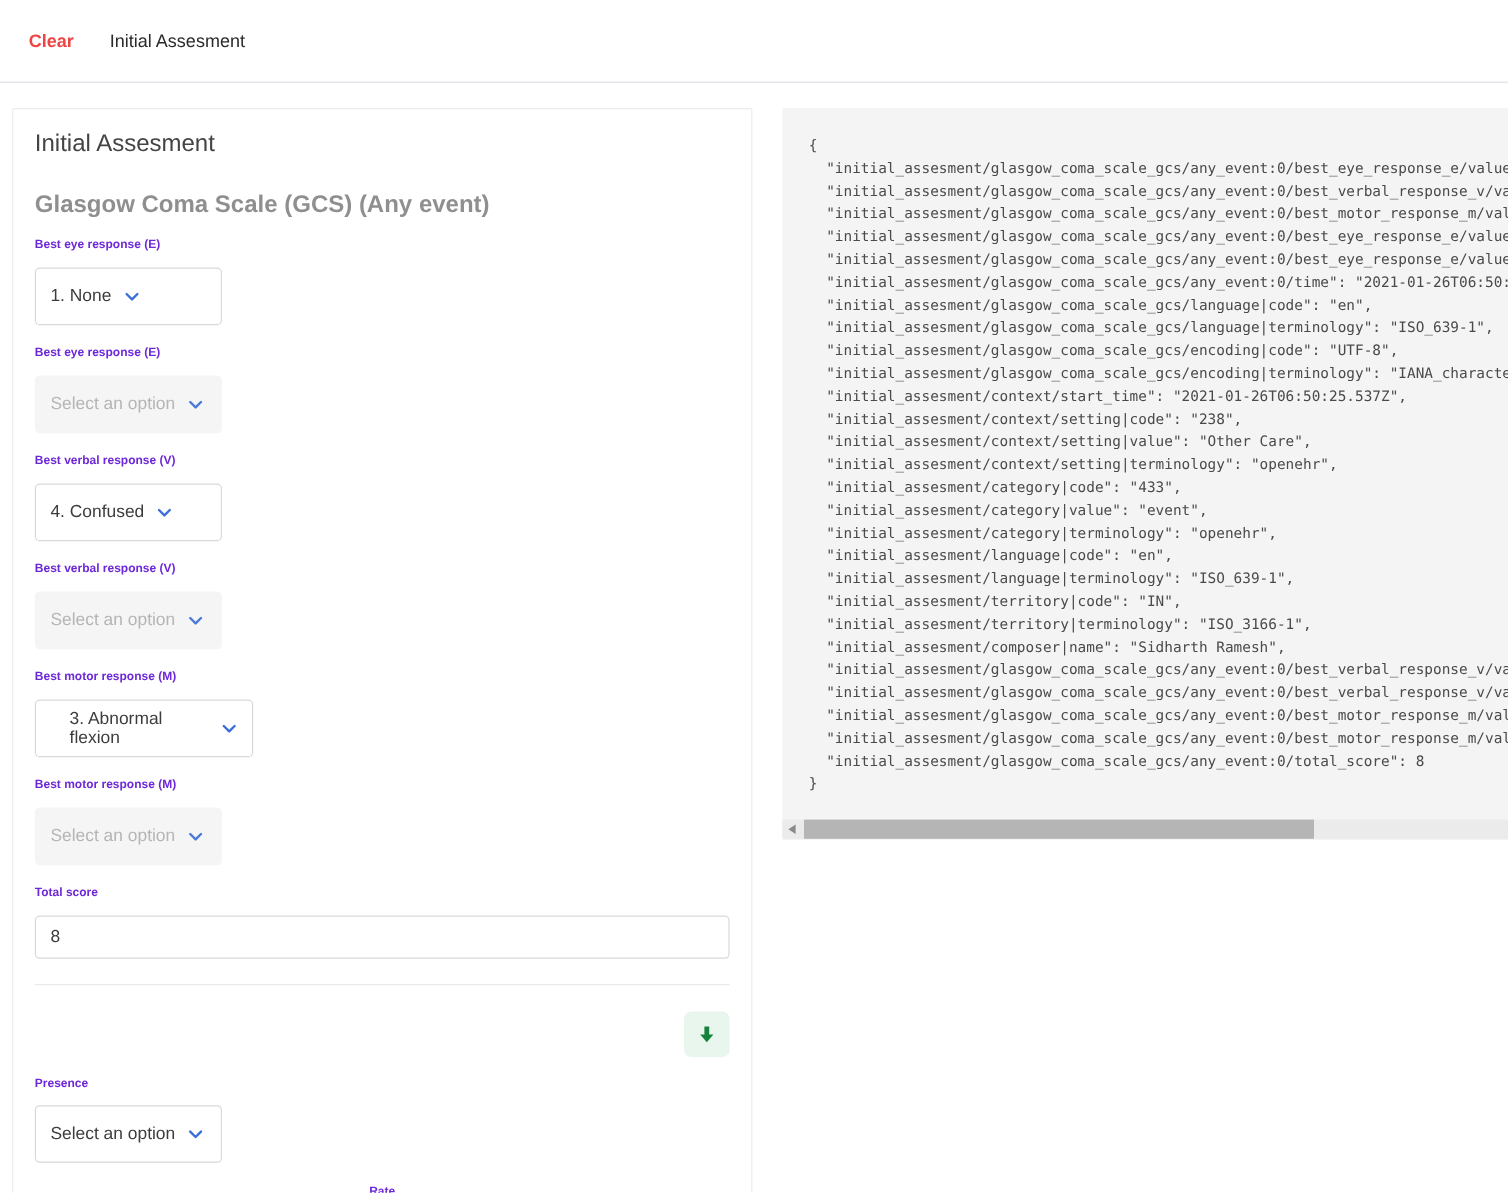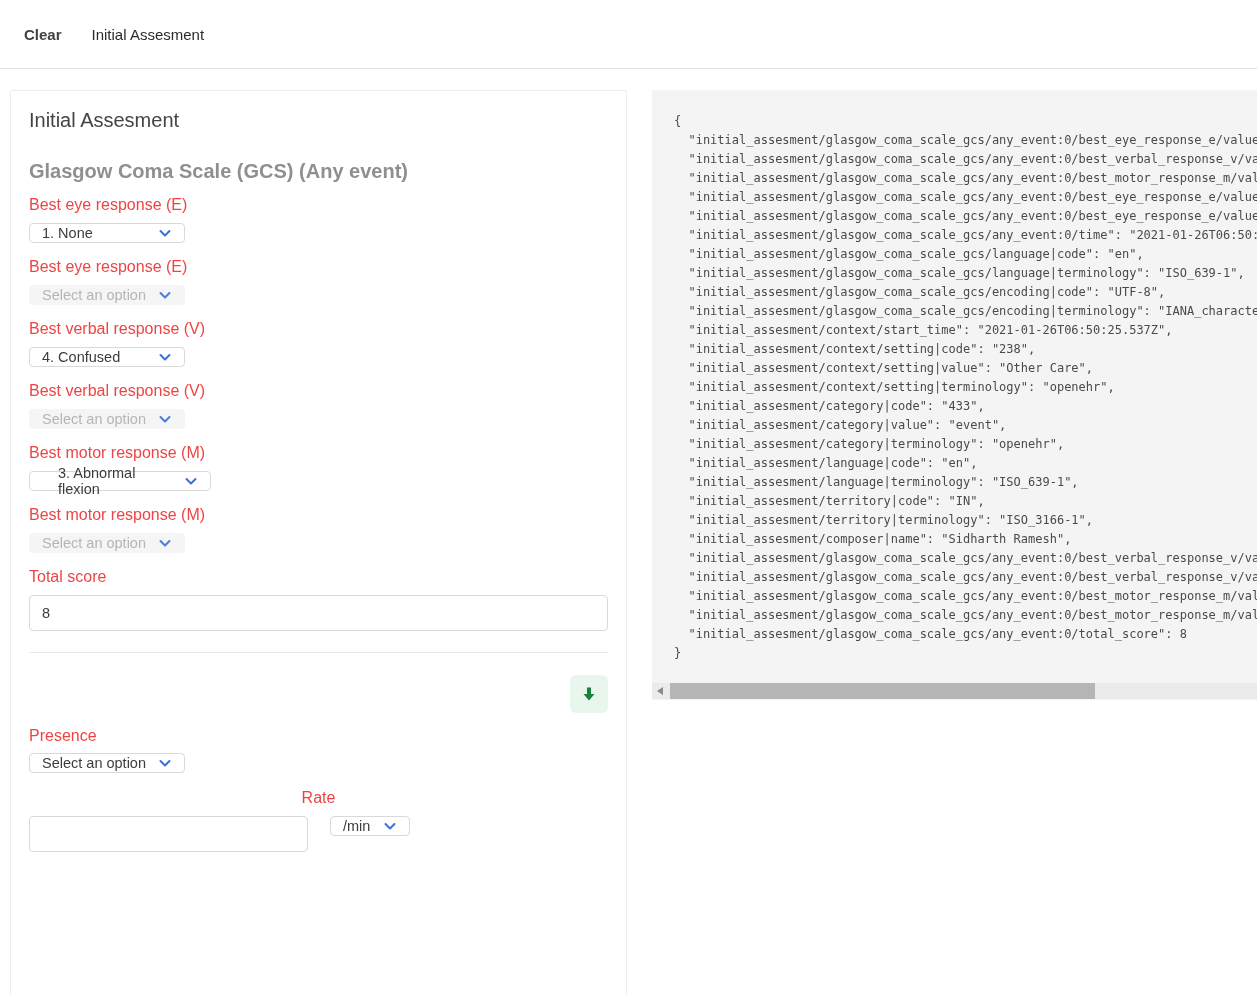--- a/index.html
+++ b/index.html
@@ -12,21 +12,21 @@
   }
 
   
   .topbar {
     position: absolute; left: 0; top: 0; width: 1257px; height: 69px;
     border-bottom: 1px solid #dee2e6;
     display: flex; align-items: center;
   }
   .topbar .clear-btn {
     margin-left: 24px;
-    font-size: 15px; font-weight: 700; color: #404040;
+    font-size: 15px; font-weight: 700; color: #ef4444;
     background: none; border: none; cursor: pointer;
     font-family: inherit;
   }
   .topbar .tab-btn {
     margin-left: 30px;
     font-size: 15px; font-weight: 400; color: #2b2b2b;
     background: none; border: none; cursor: pointer;
     font-family: inherit;
   }
 
@@ -42,29 +42,29 @@
   }
   .card-title {
     font-size: 20px; line-height: 26px; font-weight: 400; color: #444444;
   }
   .section-label {
     margin-top: 28px;
     font-size: 20px; line-height: 20px; font-weight: 700; color: #8f8f8f;
   }
   .field-label {
     margin-top: 14px;
-    font-size: 16px; line-height: 20px; font-weight: 400; color: #ef4444;
+    font-size: 10px; line-height: 20px; font-weight: 700; color: #6d28d9;
   }
   .sel {
     margin-top: 8px;
-    height: 20px; width: 156px;
+    height: 48px; width: 156px;
     background: #ffffff;
     border: 1px solid #d9d9d9;
     border-radius: 4px;
-    display: flex; align-items: center; justify-content: space-between;
+    display: flex; align-items: center; 
     padding: 0 12px;
     font-size: 14.5px; color: #3c3c3c;
     cursor: pointer;
   }
   .sel.wide { width: 182px; padding-left: 28px; }
   .sel.unit { width: 80px; margin-top: 0; }
   .sel.disabled {
     background: #f5f5f5;
     border-color: #f5f5f5;
     color: #b5b5b5;

